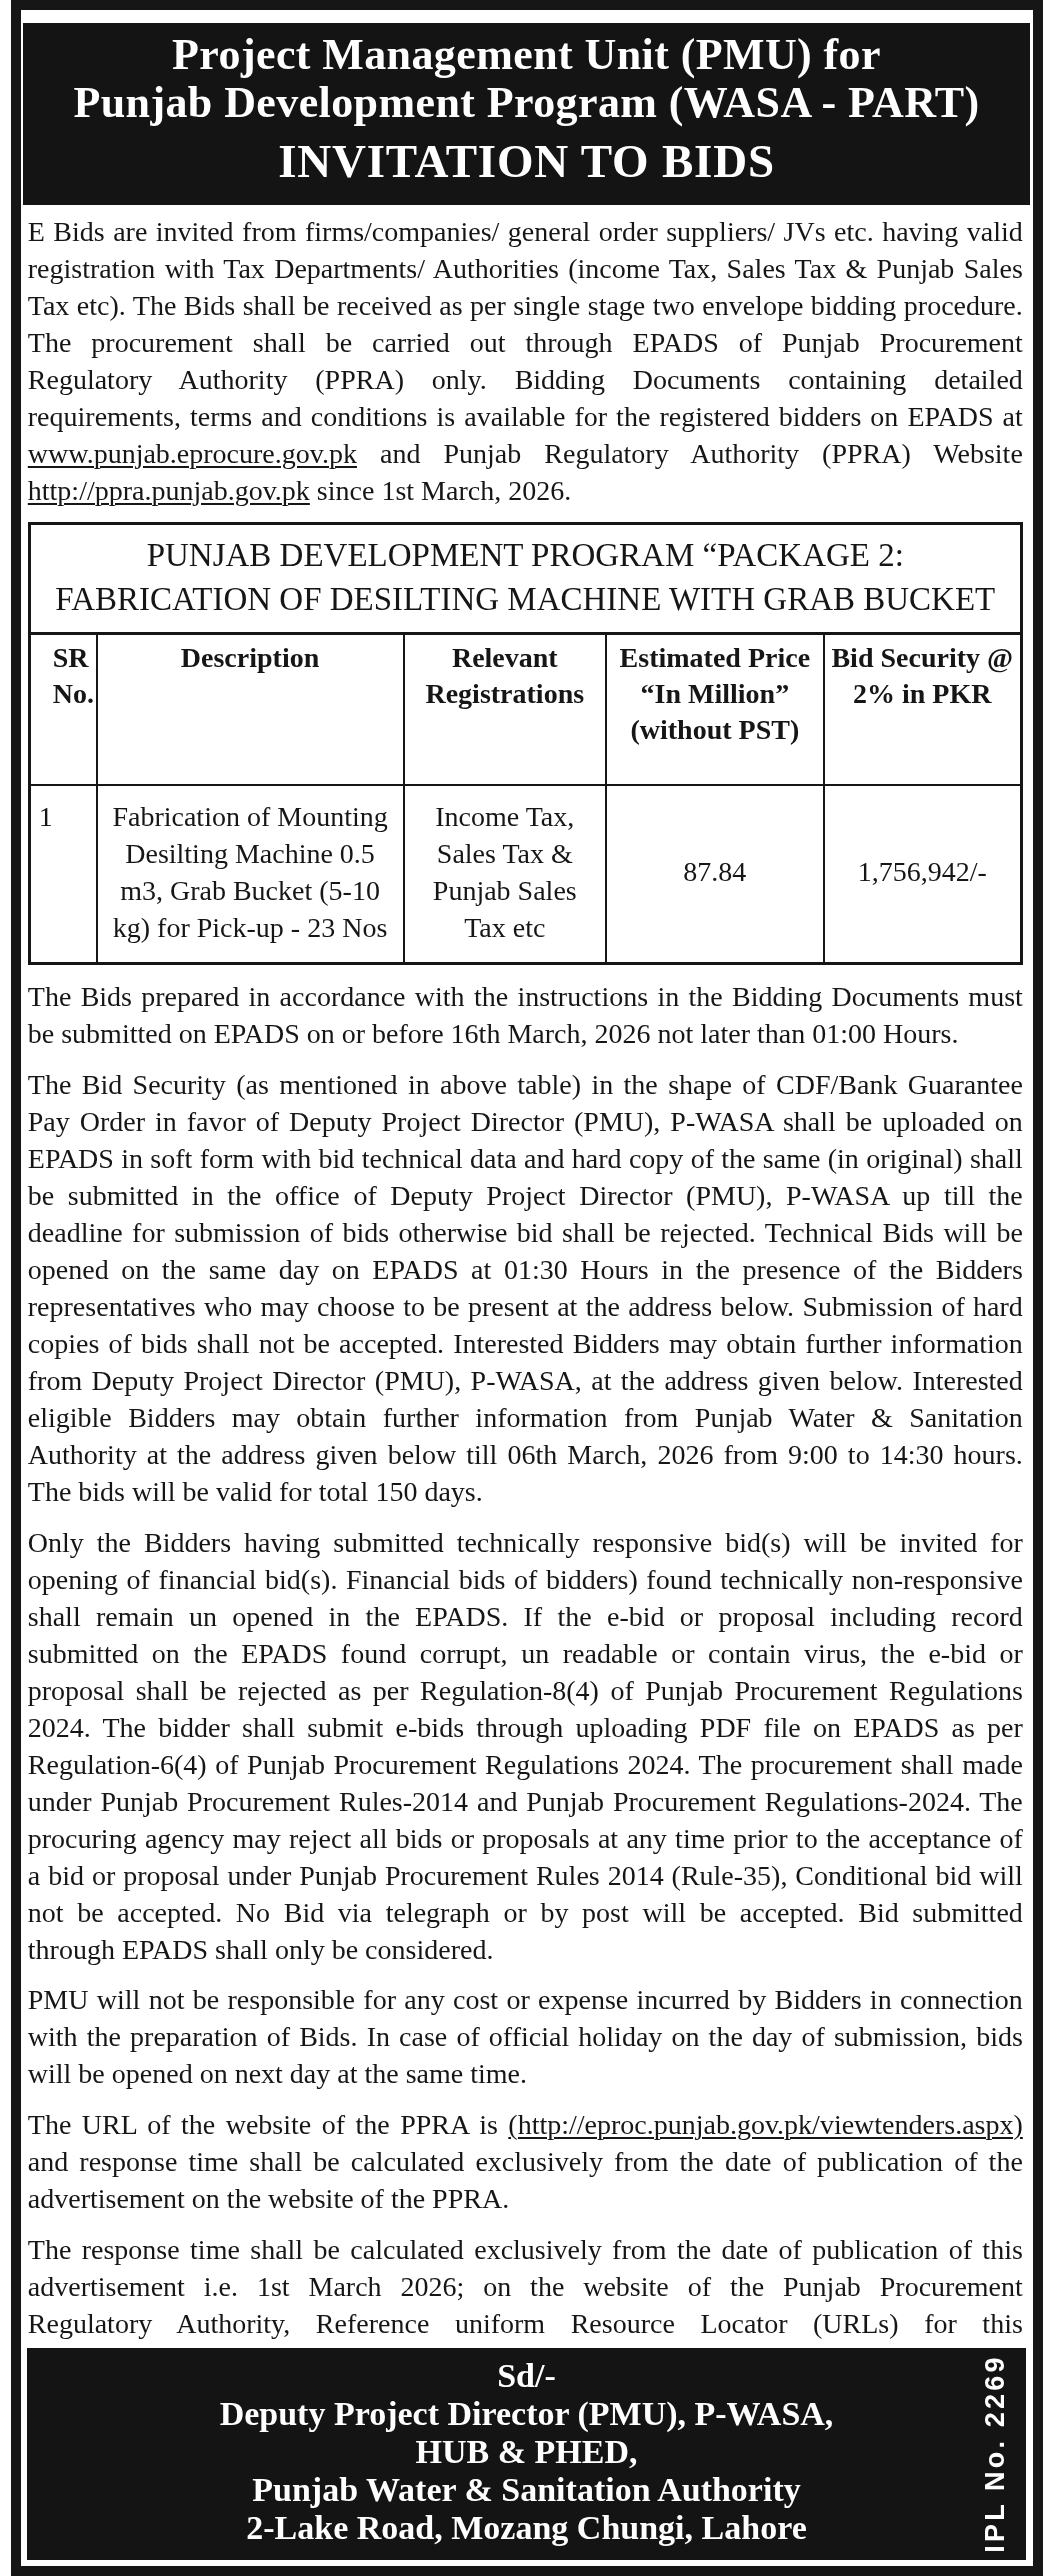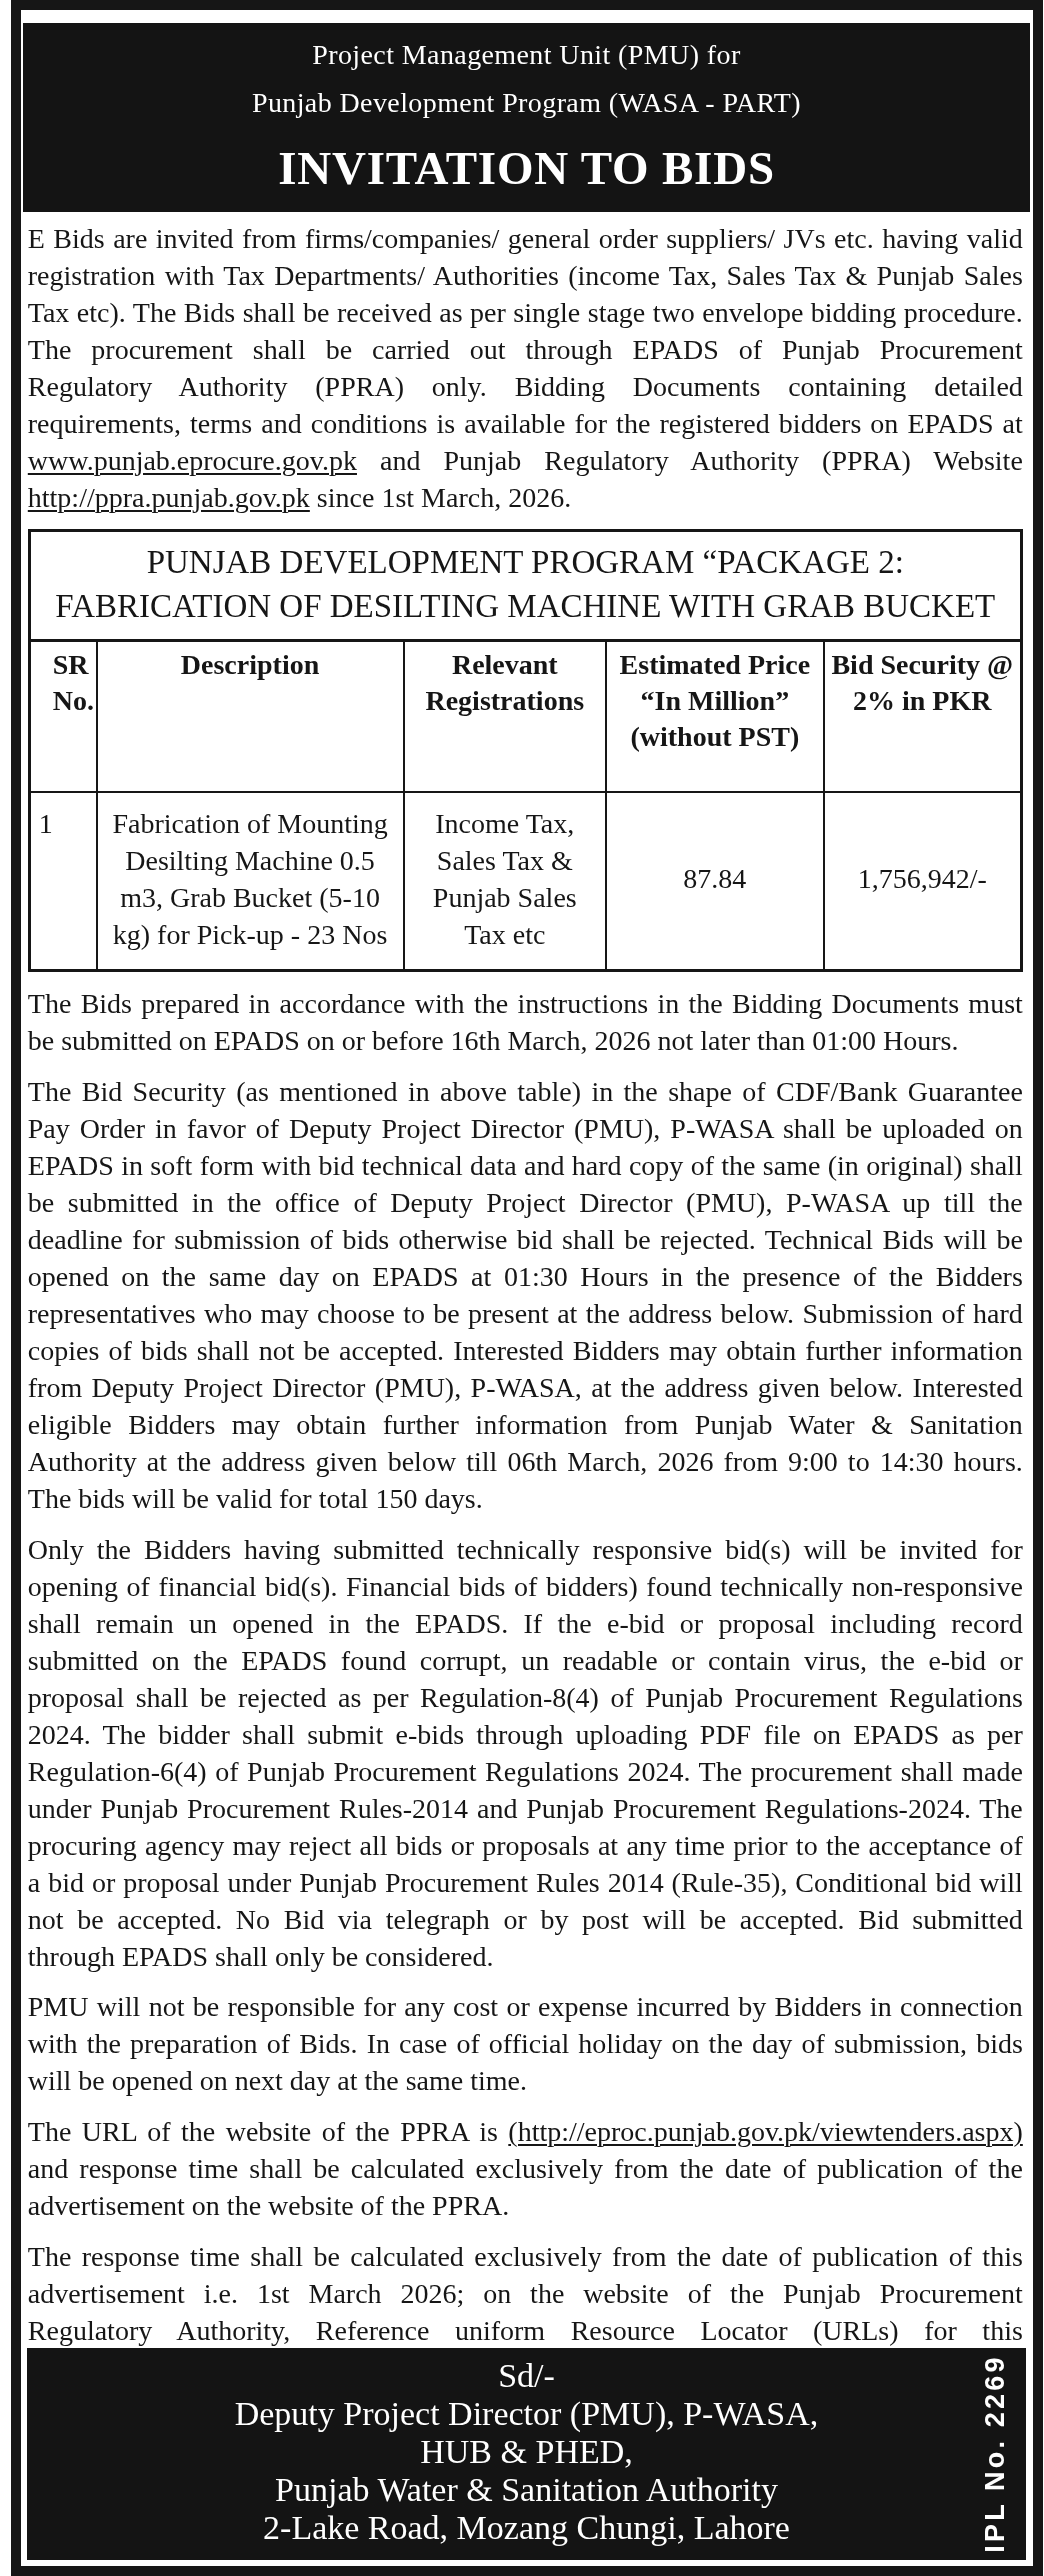--- a/index.html
+++ b/index.html
@@ -16,22 +16,22 @@
     background:#ffffff;
     padding-top:13px;
     overflow:hidden;
   }
   .header-box {
     margin:0 2.4px 8px 2.4px;
     background:#141414; color:#ffffff;
     text-align:center;
     padding:8px 6.5px 14.5px 6.5px;
   }
-  .header-title { font-weight:normal; font-size:28px; line-height:48px; letter-spacing:0.4px; }
-  .header-invitation { font-weight:bold; font-size:47px; line-height:57px; margin-top:13px; letter-spacing:0.8px; }
+  .header-title { font-weight:bold; font-size:44px; line-height:48px; letter-spacing:0.4px; }
+  .header-invitation { font-weight:bold; font-size:47px; line-height:57px; margin-top:6px; letter-spacing:0.8px; }
 
   .content { padding:0 9.7px 0 7.3px; }
 
   p.para {
     font-size:28px; line-height:37px;
     text-align:justify;
     margin:13.7px 0;
   }
   p.first { margin-top:6.5px; }
   .link { text-decoration:underline; text-decoration-thickness:1.6px; text-underline-offset:3.2px; }
@@ -58,21 +58,21 @@
   td.c-desc { vertical-align:top; text-align:center; }
   td.c-reg  { vertical-align:top; text-align:center; }
   td.c-num  { vertical-align:middle; text-align:center; }
 
   .footer-box {
     position:absolute; left:6.5px; right:6.5px; bottom:5.7px;
     background:#141414; color:#ffffff;
     text-align:center;
     padding:9.7px 57px 13px 57px;
   }
-  .footer-line { font-weight:normal; font-size:34px; line-height:38px; }
+  .footer-line { font-weight:bold; font-size:34px; line-height:38px; }
   .ipl-wrap {
     position:absolute; top:0; bottom:0; right:4.8px; width:52px;
     display:flex; align-items:center; justify-content:center;
   }
   .ipl-text {
     transform:rotate(-90deg);
     white-space:nowrap;
     font-family:"Liberation Sans","DejaVu Sans",sans-serif;
     font-weight:bold; font-size:27px; letter-spacing:3.2px;
     color:#ffffff;

